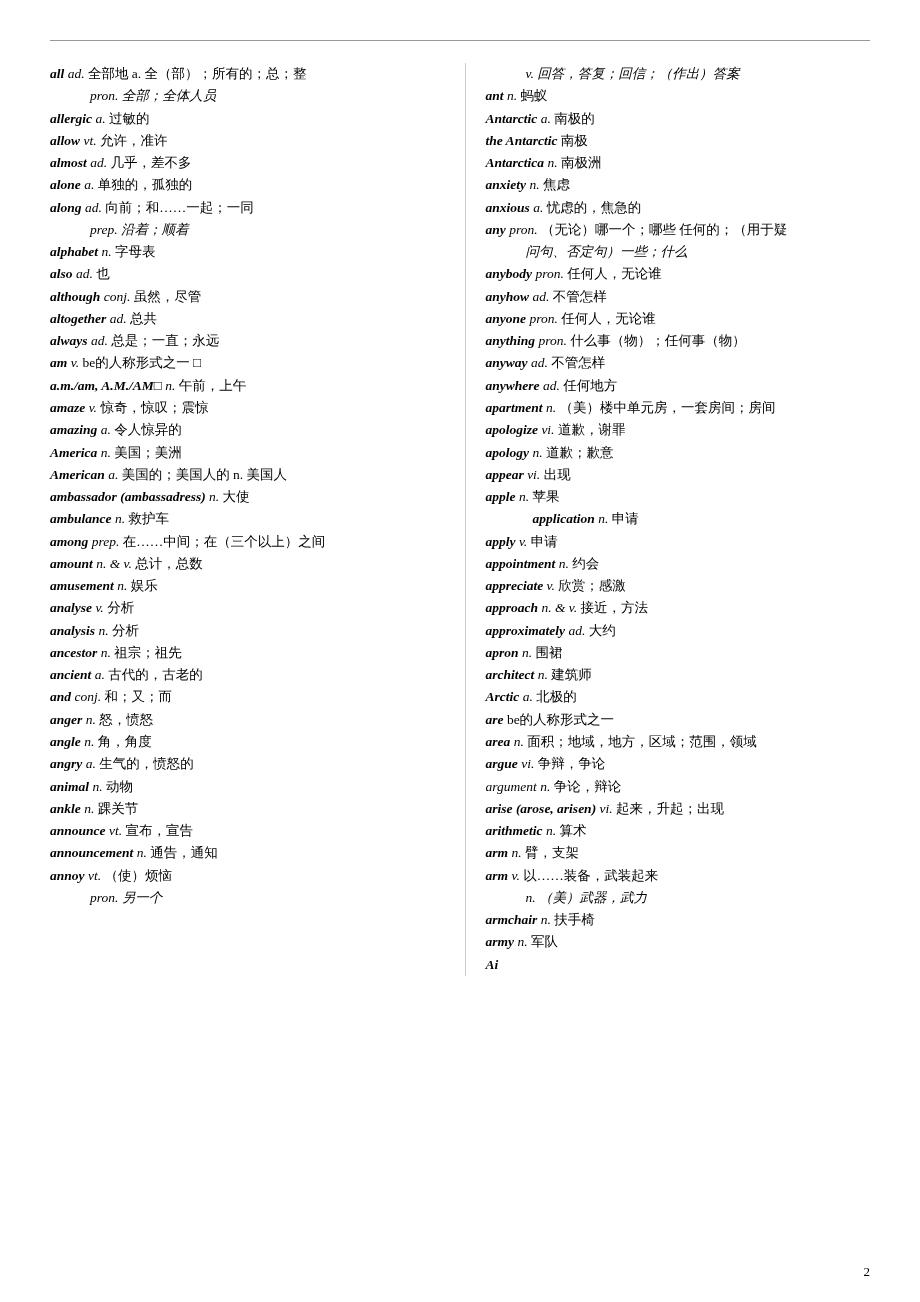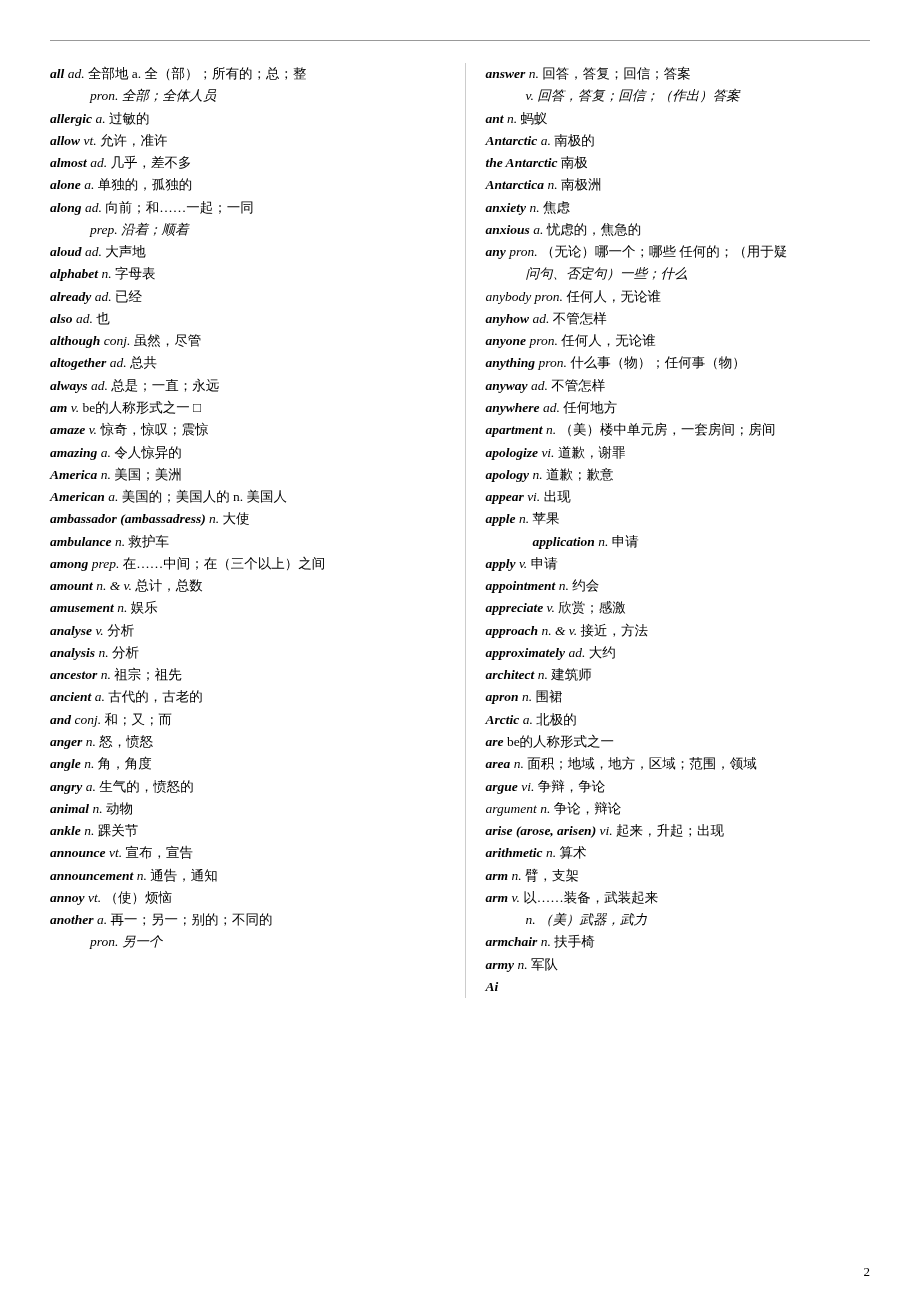--- a/index.html
+++ b/index.html
@@ -55,28 +55,27 @@
   <div class="columns">
     <div class="col" id="left-col">
         <div style="font-style: italic; font-family: &quot;Times New Roman&quot;, serif;"><span style="font-weight:bold;font-style:italic;">all</span><span style="font-style:italic;"> ad.</span><span style="font-style:normal;"> 全部地 a. 全（部）；所有的；总；整</span></div>
         <div style="padding-left: 40px; font-style: italic; font-family: &quot;Times New Roman&quot;, serif;">pron. 全部；全体人员</div>
         <div style="font-style: italic; font-family: &quot;Times New Roman&quot;, serif;"><span style="font-weight:bold;font-style:italic;">allergic</span><span style="font-style:italic;"> a.</span><span style="font-style:normal;"> 过敏的</span></div>
         <div style="font-style: italic; font-family: &quot;Times New Roman&quot;, serif;"><span style="font-weight:bold;font-style:italic;">allow</span><span style="font-style:italic;"> vt.</span><span style="font-style:normal;"> 允许，准许</span></div>
         <div style="font-style: italic; font-family: &quot;Times New Roman&quot;, serif;"><span style="font-weight:bold;font-style:italic;">almost</span><span style="font-style:italic;"> ad.</span><span style="font-style:normal;"> 几乎，差不多</span></div>
         <div style="font-style: italic; font-family: &quot;Times New Roman&quot;, serif;"><span style="font-weight:bold;font-style:italic;">alone</span><span style="font-style:italic;"> a.</span><span style="font-style:normal;"> 单独的，孤独的</span></div>
         <div style="font-style: italic; font-family: &quot;Times New Roman&quot;, serif;"><span style="font-weight:bold;font-style:italic;">along</span><span style="font-style:italic;"> ad.</span><span style="font-style:normal;"> 向前；和……一起；一同</span></div>
         <div style="padding-left: 40px; font-style: italic; font-family: &quot;Times New Roman&quot;, serif;">prep. 沿着；顺着</div>
-        <div style="font-style: italic; font-family: &quot;Times New Roman&quot;, serif;"><span style="font-weight:bold;font-style:italic;">aloud</span><span style="font-style:italic;"> ad.</span><span style="font-style:normal;"> 大声地</span></div>
         <div style="font-style: italic; font-family: &quot;Times New Roman&quot;, serif;"><span style="font-weight:bold;font-style:italic;">alphabet</span><span style="font-style:italic;"> n.</span><span style="font-style:normal;"> 字母表</span></div>
-        <div style="font-style: italic; font-family: &quot;Times New Roman&quot;, serif;"><span style="font-weight:bold;font-style:italic;">already</span><span style="font-style:italic;"> ad.</span><span style="font-style:normal;"> 已经</span></div>
         <div style="font-style: italic; font-family: &quot;Times New Roman&quot;, serif;"><span style="font-weight:bold;font-style:italic;">also</span><span style="font-style:italic;"> ad.</span><span style="font-style:normal;"> 也</span></div>
         <div style="font-style: italic; font-family: &quot;Times New Roman&quot;, serif;"><span style="font-weight:bold;font-style:italic;">although</span><span style="font-style:italic;"> conj.</span><span style="font-style:normal;"> 虽然，尽管</span></div>
         <div style="font-style: italic; font-family: &quot;Times New Roman&quot;, serif;"><span style="font-weight:bold;font-style:italic;">altogether</span><span style="font-style:italic;"> ad.</span><span style="font-style:normal;"> 总共</span></div>
         <div style="font-style: italic; font-family: &quot;Times New Roman&quot;, serif;"><span style="font-weight:bold;font-style:italic;">always</span><span style="font-style:italic;"> ad.</span><span style="font-style:normal;"> 总是；一直；永远</span></div>
         <div style="font-style: italic; font-family: &quot;Times New Roman&quot;, serif;"><span style="font-weight:bold;font-style:italic;">am</span><span style="font-style:italic;"> v.</span><span style="font-style:normal;"> be的人称形式之一 □</span></div>
+        <div style="font-style: italic; font-family: &quot;Times New Roman&quot;, serif;"><span style="font-weight:bold;font-style:italic;">a.m./am, A.M./AM□</span><span style="font-style:italic;"> n.</span><span style="font-style:normal;"> 午前，上午</span></div>
         <div style="font-style: italic; font-family: &quot;Times New Roman&quot;, serif;"><span style="font-weight:bold;font-style:italic;">amaze</span><span style="font-style:italic;"> v.</span><span style="font-style:normal;"> 惊奇，惊叹；震惊</span></div>
         <div style="font-style: italic; font-family: &quot;Times New Roman&quot;, serif;"><span style="font-weight:bold;font-style:italic;">amazing</span><span style="font-style:italic;"> a.</span><span style="font-style:normal;"> 令人惊异的</span></div>
         <div style="font-style: italic; font-family: &quot;Times New Roman&quot;, serif;"><span style="font-weight:bold;font-style:italic;">America</span><span style="font-style:italic;"> n.</span><span style="font-style:normal;"> 美国；美洲</span></div>
         <div style="font-style: italic; font-family: &quot;Times New Roman&quot;, serif;"><span style="font-weight:bold;font-style:italic;">American</span><span style="font-style:italic;"> a.</span><span style="font-style:normal;"> 美国的；美国人的 n. 美国人</span></div>
         <div style="font-style: italic; font-family: &quot;Times New Roman&quot;, serif;"><span style="font-weight:bold;font-style:italic;">ambassador (ambassadress)</span><span style="font-style:italic;"> n.</span><span style="font-style:normal;margin-top:8px;"> 大使</span></div>
         <div style="font-style: italic; font-family: &quot;Times New Roman&quot;, serif;"><span style="font-weight:bold;font-style:italic;">ambulance</span><span style="font-style:italic;"> n.</span><span style="font-style:normal;"> 救护车</span></div>
         <div style="font-style: italic; font-family: &quot;Times New Roman&quot;, serif;"><span style="font-weight:bold;font-style:italic;">among</span><span style="font-style:italic;"> prep.</span><span style="font-style:normal;"> 在……中间；在（三个以上）之间</span></div>
         <div style="font-style: italic; font-family: &quot;Times New Roman&quot;, serif;"><span style="font-weight:bold;font-style:italic;">amount</span><span style="font-style:italic;"> n. &amp; v.</span><span style="font-style:normal;"> 总计，总数</span></div>
         <div style="font-style: italic; font-family: &quot;Times New Roman&quot;, serif;"><span style="font-weight:bold;font-style:italic;">amusement</span><span style="font-style:italic;"> n.</span><span style="font-style:normal;"> 娱乐</span></div>
         <div style="font-style: italic; font-family: &quot;Times New Roman&quot;, serif;"><span style="font-weight:bold;font-style:italic;">analyse</span><span style="font-style:italic;"> v.</span><span style="font-style:normal;"> 分析</span></div>
@@ -85,54 +84,52 @@
         <div style="font-style: italic; font-family: &quot;Times New Roman&quot;, serif;"><span style="font-weight:bold;font-style:italic;">ancient</span><span style="font-style:italic;"> a.</span><span style="font-style:normal;"> 古代的，古老的</span></div>
         <div style="font-style: italic; font-family: &quot;Times New Roman&quot;, serif;"><span style="font-weight:bold;font-style:italic;">and</span><span style="font-style:italic;"> conj.</span><span style="font-style:normal;"> 和；又；而</span></div>
         <div style="font-style: italic; font-family: &quot;Times New Roman&quot;, serif;"><span style="font-weight:bold;font-style:italic;">anger</span><span style="font-style:italic;"> n.</span><span style="font-style:normal;"> 怒，愤怒</span></div>
         <div style="font-style: italic; font-family: &quot;Times New Roman&quot;, serif;"><span style="font-weight:bold;font-style:italic;">angle</span><span style="font-style:italic;"> n.</span><span style="font-style:normal;"> 角，角度</span></div>
         <div style="font-style: italic; font-family: &quot;Times New Roman&quot;, serif;"><span style="font-weight:bold;font-style:italic;">angry</span><span style="font-style:italic;"> a.</span><span style="font-style:normal;"> 生气的，愤怒的</span></div>
         <div style="font-style: italic; font-family: &quot;Times New Roman&quot;, serif;"><span style="font-weight:bold;font-style:italic;">animal</span><span style="font-style:italic;"> n.</span><span style="font-style:normal;"> 动物</span></div>
         <div style="font-style: italic; font-family: &quot;Times New Roman&quot;, serif;"><span style="font-weight:bold;font-style:italic;">ankle</span><span style="font-style:italic;"> n.</span><span style="font-style:normal;"> 踝关节</span></div>
         <div style="font-style: italic; font-family: &quot;Times New Roman&quot;, serif;"><span style="font-weight:bold;font-style:italic;">announce</span><span style="font-style:italic;"> vt.</span><span style="font-style:normal;"> 宣布，宣告</span></div>
         <div style="font-style: italic; font-family: &quot;Times New Roman&quot;, serif;"><span style="font-weight:bold;font-style:italic;">announcement</span><span style="font-style:italic;"> n.</span><span style="font-style:normal;"> 通告，通知</span></div>
         <div style="font-style: italic; font-family: &quot;Times New Roman&quot;, serif;"><span style="font-weight:bold;font-style:italic;">annoy</span><span style="font-style:italic;"> vt.</span><span style="font-style:normal;"> （使）烦恼</span></div>
-        <div style="font-style: italic; font-family: &quot;Times New Roman&quot;, serif;"><span style="font-weight:bold;font-style:italic;">another</span><span style="font-style:italic;"> a.</span><span style="font-style:normal;"> 再一；另一；别的；不同的</span></div>
         <div style="padding-left: 40px; font-style: italic; font-family: &quot;Times New Roman&quot;, serif;">pron. 另一个</div>
       </div>
     <div class="col-divider"></div>
     <div class="col" id="right-col">
-        <div style="font-style: italic; font-family: &quot;Times New Roman&quot;, serif;"><span style="font-weight:bold;font-style:italic;">answer</span><span style="font-style:italic;"> n.</span><span style="font-style:normal;"> 回答，答复；回信；答案</span></div>
         <div style="padding-left: 40px; font-style: italic; font-family: &quot;Times New Roman&quot;, serif;">v. 回答，答复；回信；（作出）答案</div>
         <div style="font-style: italic; font-family: &quot;Times New Roman&quot;, serif;"><span style="font-weight:bold;font-style:italic;">ant</span><span style="font-style:italic;"> n.</span><span style="font-style:normal;"> 蚂蚁</span></div>
         <div style="font-style: italic; font-family: &quot;Times New Roman&quot;, serif;"><span style="font-weight:bold;font-style:italic;">Antarctic</span><span style="font-style:italic;"> a.</span><span style="font-style:normal;"> 南极的</span></div>
         <div style="font-style: italic; font-family: &quot;Times New Roman&quot;, serif;"><span style="font-weight:bold;font-style:italic;">the Antarctic</span><span style="font-style:normal;text-align:right;"> 南极</span></div>
         <div style="font-style: italic; font-family: &quot;Times New Roman&quot;, serif;"><span style="font-weight:bold;font-style:italic;">Antarctica</span><span style="font-style:italic;"> n.</span><span style="font-style:normal;"> 南极洲</span></div>
         <div style="font-style: italic; font-family: &quot;Times New Roman&quot;, serif;"><span style="font-weight:bold;font-style:italic;">anxiety</span><span style="font-style:italic;"> n.</span><span style="font-style:normal;"> 焦虑</span></div>
         <div style="font-style: italic; font-family: &quot;Times New Roman&quot;, serif;"><span style="font-weight:bold;font-style:italic;">anxious</span><span style="font-style:italic;"> a.</span><span style="font-style:normal;"> 忧虑的，焦急的</span></div>
         <div style="font-style: italic; font-family: &quot;Times New Roman&quot;, serif;"><span style="font-weight:bold;font-style:italic;">any</span><span style="font-style:italic;"> pron.</span><span style="font-style:normal;"> （无论）哪一个；哪些 任何的；（用于疑</span></div>
         <div style="padding-left: 40px; font-style: italic; font-family: &quot;Times New Roman&quot;, serif;">问句、否定句）一些；什么</div>
-        <div style="font-style: italic; font-family: &quot;Times New Roman&quot;, serif;"><span style="font-weight:normal;font-style:italic;">anybody</span><span style="font-style:italic;"> pron.</span><span style="font-style:normal;"> 任何人，无论谁</span></div>
+        <div style="font-style: italic; font-family: &quot;Times New Roman&quot;, serif;"><span style="font-weight:bold;font-style:italic;">anybody</span><span style="font-style:italic;"> pron.</span><span style="font-style:normal;"> 任何人，无论谁</span></div>
         <div style="font-style: italic; font-family: &quot;Times New Roman&quot;, serif;"><span style="font-weight:bold;font-style:italic;">anyhow</span><span style="font-style:italic;"> ad.</span><span style="font-style:normal;"> 不管怎样</span></div>
         <div style="font-style: italic; font-family: &quot;Times New Roman&quot;, serif;"><span style="font-weight:bold;font-style:italic;">anyone</span><span style="font-style:italic;"> pron.</span><span style="font-style:normal;"> 任何人，无论谁</span></div>
         <div style="font-style: italic; font-family: &quot;Times New Roman&quot;, serif;"><span style="font-weight:bold;font-style:italic;">anything</span><span style="font-style:italic;"> pron.</span><span style="font-style:normal;"> 什么事（物）；任何事（物）</span></div>
         <div style="font-style: italic; font-family: &quot;Times New Roman&quot;, serif;"><span style="font-weight:bold;font-style:italic;">anyway</span><span style="font-style:italic;"> ad.</span><span style="font-style:normal;"> 不管怎样</span></div>
         <div style="font-style: italic; font-family: &quot;Times New Roman&quot;, serif;"><span style="font-weight:bold;font-style:italic;">anywhere</span><span style="font-style:italic;"> ad.</span><span style="font-style:normal;"> 任何地方</span></div>
         <div style="font-style: italic; font-family: &quot;Times New Roman&quot;, serif;"><span style="font-weight:bold;font-style:italic;">apartment</span><span style="font-style:italic;"> n.</span><span style="font-style:normal;"> （美）楼中单元房，一套房间；房间</span></div>
         <div style="font-style: italic; font-family: &quot;Times New Roman&quot;, serif;"><span style="font-weight:bold;font-style:italic;">apologize</span><span style="font-style:italic;"> vi.</span><span style="font-style:normal;"> 道歉，谢罪</span></div>
         <div style="font-style: italic; font-family: &quot;Times New Roman&quot;, serif;"><span style="font-weight:bold;font-style:italic;">apology</span><span style="font-style:italic;"> n.</span><span style="font-style:normal;"> 道歉；歉意</span></div>
         <div style="font-style: italic; font-family: &quot;Times New Roman&quot;, serif;"><span style="font-weight:bold;font-style:italic;">appear</span><span style="font-style:italic;"> vi.</span><span style="font-style:normal;"> 出现</span></div>
         <div style="font-style: italic; font-family: &quot;Times New Roman&quot;, serif;"><span style="font-weight:bold;font-style:italic;">apple</span><span style="font-style:italic;"> n.</span><span style="font-style:normal;"> 苹果</span></div>
         <div style="font-style: italic; font-family: &quot;Times New Roman&quot;, serif;"><span style="font-weight:bold;font-style:italic;margin-left:47px;">application</span><span style="font-style:italic;"> n.</span><span style="font-style:normal;"> 申请</span></div>
         <div style="font-style: italic; font-family: &quot;Times New Roman&quot;, serif;"><span style="font-weight:bold;font-style:italic;">apply</span><span style="font-style:italic;"> v.</span><span style="font-style:normal;"> 申请</span></div>
         <div style="font-style: italic; font-family: &quot;Times New Roman&quot;, serif;"><span style="font-weight:bold;font-style:italic;">appointment</span><span style="font-style:italic;"> n.</span><span style="font-style:normal;"> 约会</span></div>
         <div style="font-style: italic; font-family: &quot;Times New Roman&quot;, serif;"><span style="font-weight:bold;font-style:italic;">appreciate</span><span style="font-style:italic;"> v.</span><span style="font-style:normal;"> 欣赏；感激</span></div>
         <div style="font-style: italic; font-family: &quot;Times New Roman&quot;, serif;"><span style="font-weight:bold;font-style:italic;">approach</span><span style="font-style:italic;"> n. &amp; v.</span><span style="font-style:normal;"> 接近，方法</span></div>
         <div style="font-style: italic; font-family: &quot;Times New Roman&quot;, serif;"><span style="font-weight:bold;font-style:italic;">approximately</span><span style="font-style:italic;"> ad.</span><span style="font-style:normal;"> 大约</span></div>
+        <div style="font-style: italic; font-family: &quot;Times New Roman&quot;, serif;"><span style="font-weight:bold;font-style:italic;">apron</span><span style="font-style:italic;"> n.</span><span style="font-style:normal;"> 围裙</span></div>
         <div style="font-style: italic; font-family: &quot;Times New Roman&quot;, serif;"><span style="font-weight:bold;font-style:italic;">architect</span><span style="font-style:italic;"> n.</span><span style="font-style:normal;"> 建筑师</span></div>
-        <div style="font-style: italic; font-family: &quot;Times New Roman&quot;, serif;"><span style="font-weight:bold;font-style:italic;">apron</span><span style="font-style:italic;"> n.</span><span style="font-style:normal;"> 围裙</span></div>
         <div style="font-style: italic; font-family: &quot;Times New Roman&quot;, serif;"><span style="font-weight:bold;font-style:italic;">Arctic</span><span style="font-style:italic;"> a.</span><span style="font-style:normal;"> 北极的</span></div>
         <div style="font-style: italic; font-family: &quot;Times New Roman&quot;, serif;"><span style="font-weight:bold;font-style:italic;">are</span><span style="font-style:normal;"> be的人称形式之一</span></div>
         <div style="font-style: italic; font-family: &quot;Times New Roman&quot;, serif;"><span style="font-weight:bold;font-style:italic;">area</span><span style="font-style:italic;"> n.</span><span style="font-style:normal;"> 面积；地域，地方，区域；范围，领域</span></div>
         <div style="font-style: italic; font-family: &quot;Times New Roman&quot;, serif;"><span style="font-weight:bold;font-style:italic;">argue</span><span style="font-style:italic;"> vi.</span><span style="font-style:normal;"> 争辩，争论</span></div>
         <div style="font-style: italic; font-family: &quot;Times New Roman&quot;, serif;"><span style="font-weight:normal;font-style:italic;">argument</span><span style="font-style:italic;"> n.</span><span style="font-style:normal;"> 争论，辩论</span></div>
         <div style="font-style: italic; font-family: &quot;Times New Roman&quot;, serif;"><span style="font-weight:bold;font-style:italic;">arise (arose, arisen)</span><span style="font-style:italic;"> vi.</span><span style="font-style:normal;"> 起来，升起；出现</span></div>
         <div style="font-style: italic; font-family: &quot;Times New Roman&quot;, serif;"><span style="font-weight:bold;font-style:italic;">arithmetic</span><span style="font-style:italic;"> n.</span><span style="font-style:normal;"> 算术</span></div>
         <div style="font-style: italic; font-family: &quot;Times New Roman&quot;, serif;"><span style="font-weight:bold;font-style:italic;">arm</span><span style="font-style:italic;"> n.</span><span style="font-style:normal;"> 臂，支架</span></div>
         <div style="font-style: italic; font-family: &quot;Times New Roman&quot;, serif;"><span style="font-weight:bold;font-style:italic;">arm</span><span style="font-style:italic;"> v.</span><span style="font-style:normal;"> 以……装备，武装起来</span></div>
         <div style="padding-left: 40px; font-style: italic; font-family: &quot;Times New Roman&quot;, serif;">n. （美）武器，武力</div>

